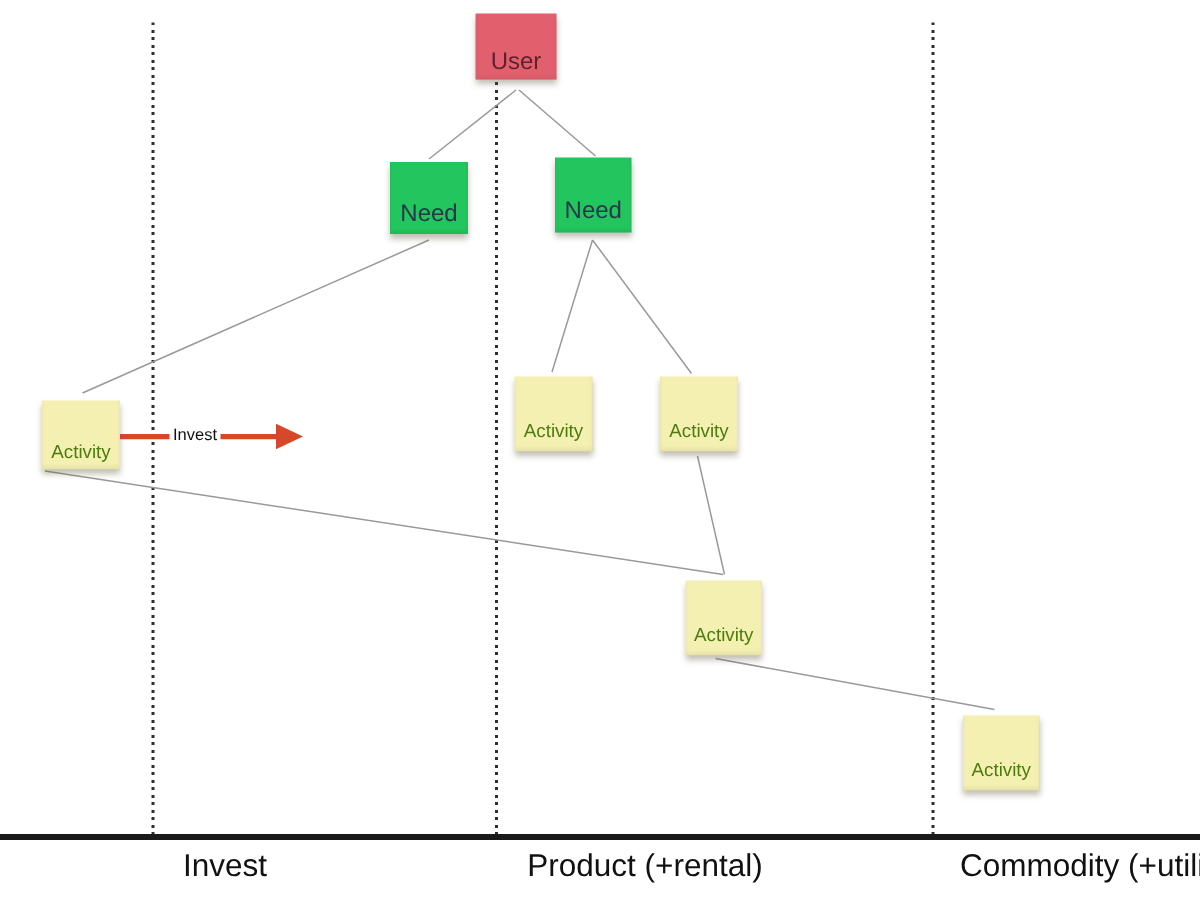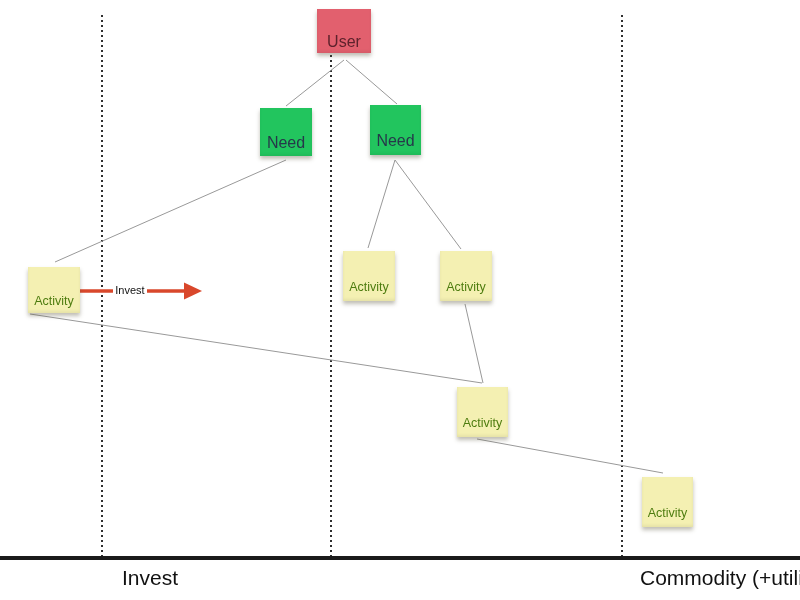--- a/index.html
+++ b/index.html
@@ -124,15 +124,16 @@
     <span class="note-text">Activity</span>
   </div>
   <div class="note note-yellow n-act5">
     <span class="note-text">Activity</span>
   </div>
 
   <span class="invest-label">Invest</span>
 
   <div class="axis-line"></div>
   <div class="lane-label label-custom">Invest</div>
+  <div class="lane-label label-product">Product (+rental)</div>
   <div class="lane-label label-commodity">Commodity (+utility)</div>
 
 </div>
 
 </body></html>

